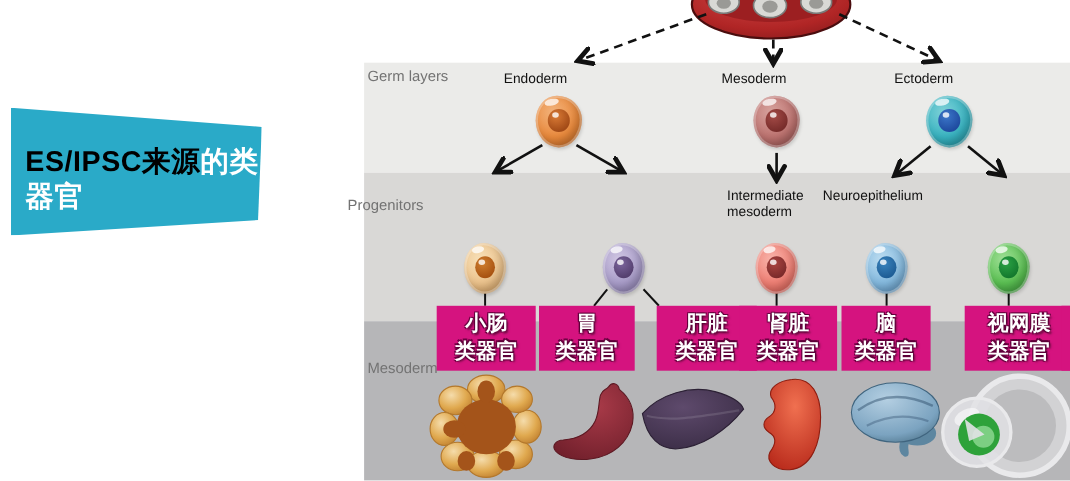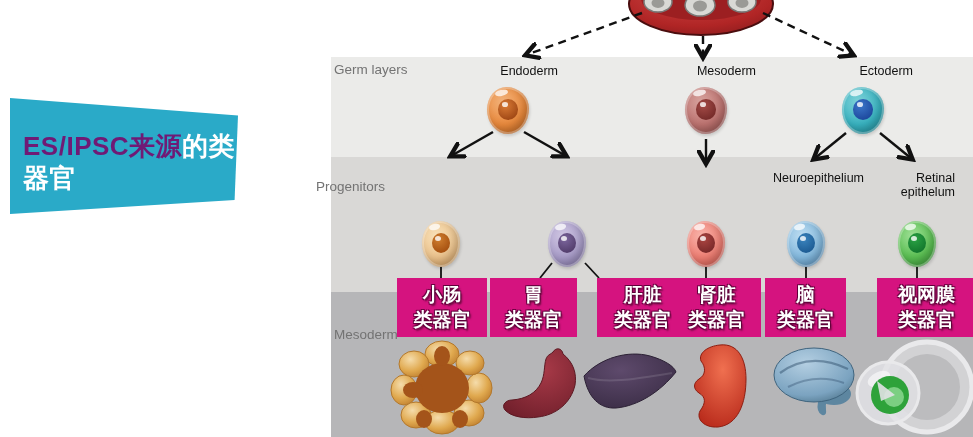--- a/index.html
+++ b/index.html
@@ -5,31 +5,31 @@
   html,body{margin:0;padding:0;background:#fff;}
   #figure{position:relative;width:973px;height:437px;background:#ffffff;overflow:hidden;
           font-family:"Liberation Sans","DejaVu Sans",sans-serif;}
 
   
   #banner{position:absolute;left:10px;top:98px;width:228px;height:116px;z-index:4;
           background:#2aaac8;
           clip-path:polygon(0% 0%,100% 15%,98.5% 88%,0% 100%);}
   #banner .txt{padding:33px 0 0 13px;font-size:26px;font-weight:bold;line-height:1.22;
           color:#ffffff;letter-spacing:0.5px;}
-  #banner .hl{color:#701a75;}
+  #banner .hl{color:#000000;}
 
   
   .band{position:absolute;left:331px;width:642px;z-index:0;}
   #band-germ{top:57px;height:100px;background:#ebebe9;}
   #band-prog{top:157px;height:135px;background:#d9d8d6;}
   #band-org{top:292px;height:145px;background:#b6b6b8;}
 
   .row-label{position:absolute;z-index:2;font-size:13.5px;color:#737373;}
 
-  .cat-label{position:absolute;z-index:2;text-align:right;font-size:12.5px;color:#111;line-height:1.15;}
+  .cat-label{position:absolute;z-index:2;text-align:left;font-size:12.5px;color:#111;line-height:1.15;}
 
   
   .cell{position:absolute;z-index:2;border-radius:46% 54% 50% 50%/48% 46% 54% 52%;
         box-shadow:inset 0 0 0 2px rgba(255,255,255,.28), inset -4px -5px 8px rgba(0,0,0,.22),
                    1px 2px 3px rgba(0,0,0,.15);}
   .cell::before{content:"";position:absolute;left:18%;top:7%;width:30%;height:12%;
         background:rgba(255,255,255,.75);border-radius:50%;transform:rotate(-12deg);}
   .nuc{position:absolute;left:26%;top:26%;width:48%;height:44%;border-radius:50%;display:block;}
   .nuc::before{content:"";position:absolute;left:18%;top:14%;width:34%;height:26%;
         background:rgba(255,255,255,.8);border-radius:50%;}
@@ -133,22 +133,22 @@
   <div class="cell c-endo" style="left:487px;top:87px;width:42px;height:47px">
       <i class="nuc"></i>
     </div>
   <div class="cell c-meso" style="left:685px;top:87px;width:42px;height:47px">
       <i class="nuc"></i>
     </div>
   <div class="cell c-ecto" style="left:842px;top:87px;width:42px;height:47px">
       <i class="nuc"></i>
     </div>
 
+  <div class="cat-label" style="left:661px;top:171px;width:90px">Intermediate mesoderm</div>
   <div class="cat-label" style="left:748px;top:171px;width:116px">Neuroepithelium</div>
-  <div class="cat-label" style="left:879px;top:171px;width:76px">Retinal epithelum</div>
 
   <div class="cell c-hind" style="left:422px;top:221px;width:38px;height:46px">
       <i class="nuc"></i>
     </div>
   <div class="cell c-fore" style="left:548px;top:221px;width:38px;height:46px">
       <i class="nuc"></i>
     </div>
   <div class="cell c-inter" style="left:687px;top:221px;width:38px;height:46px">
       <i class="nuc"></i>
     </div>

